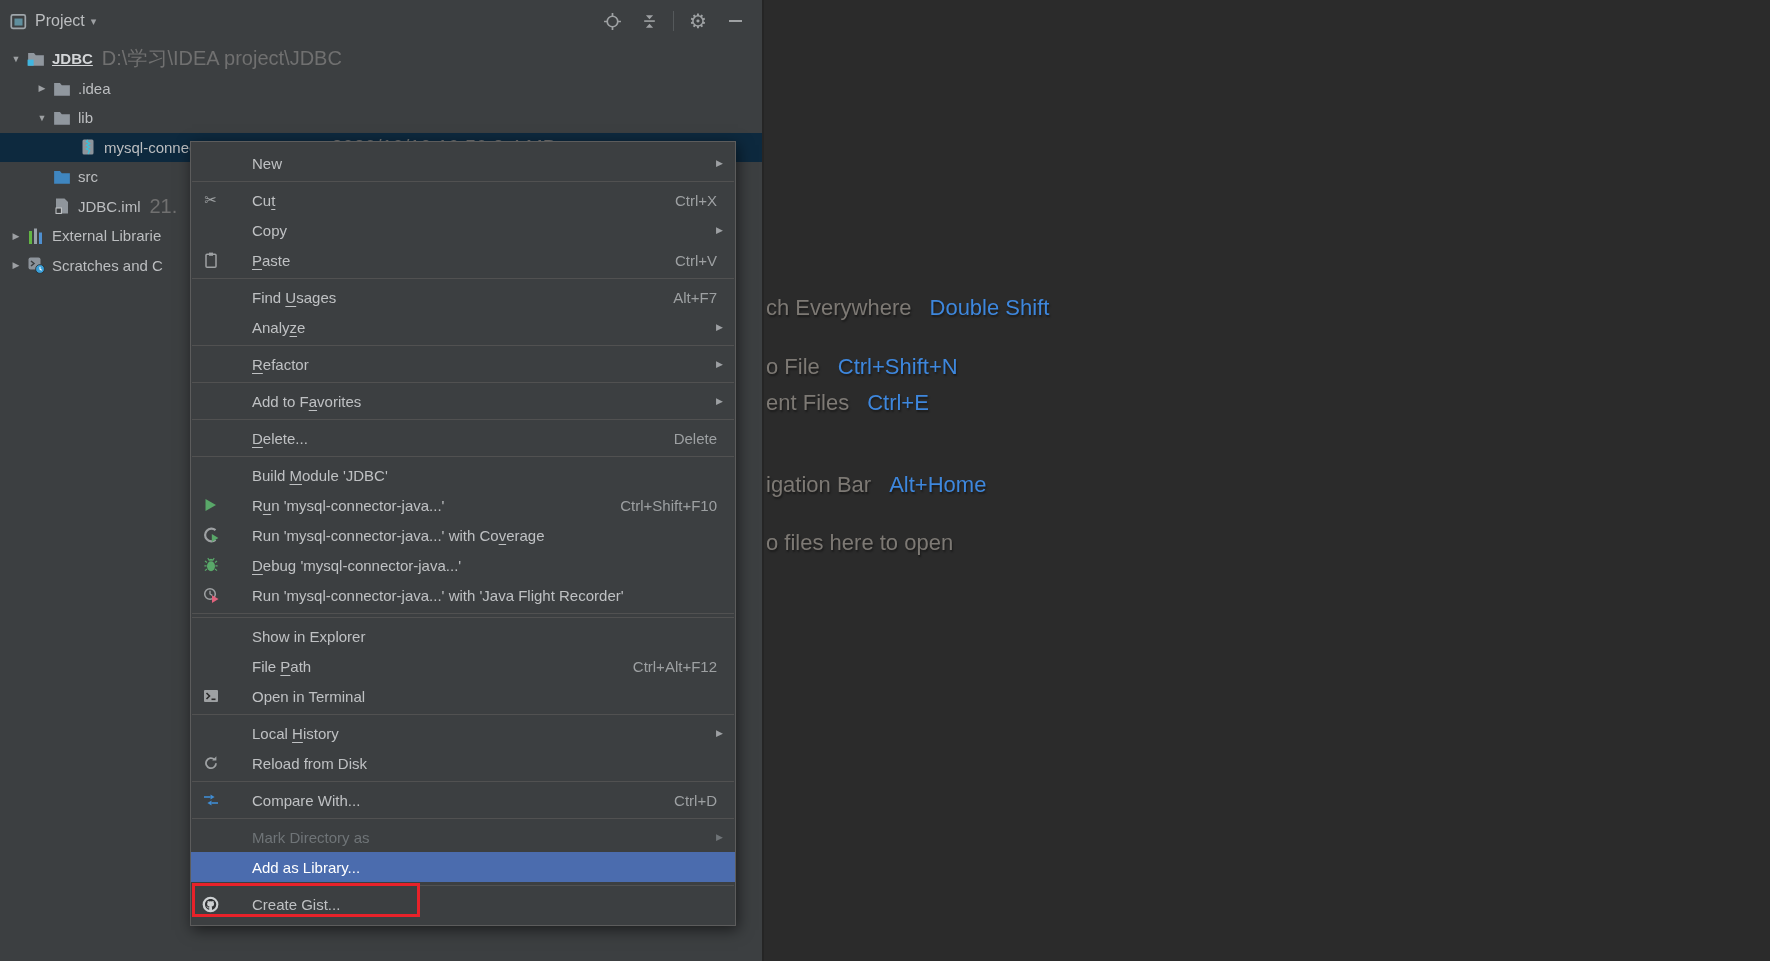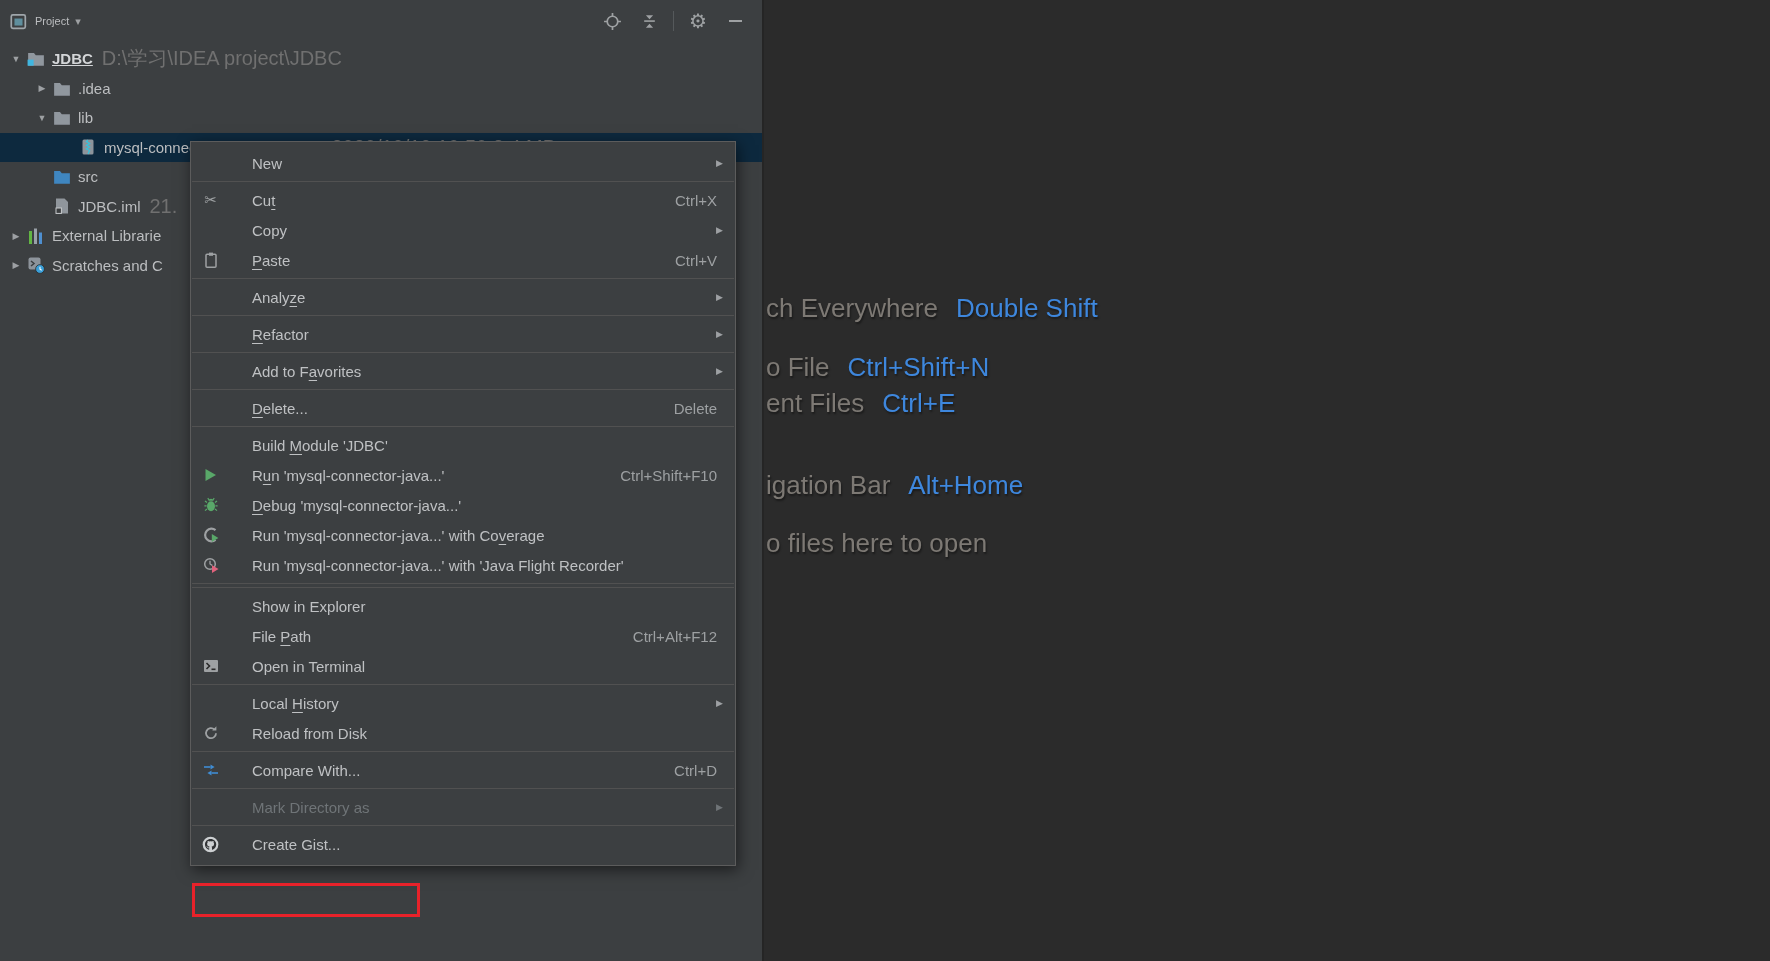--- a/index.html
+++ b/index.html
@@ -1,29 +1,29 @@
 <!DOCTYPE html>
 <html><head>
 <meta charset="utf-8">
 <style>
   * { margin:0; padding:0; box-sizing:border-box; }
   html,body { background:#222; }
   body { font-family:"Liberation Sans", sans-serif; }
   .screen { position:relative; width:1770px; height:961px; background:#2b2b2b; overflow:hidden; }
 
   
-  .hint { position:absolute; left:766px; white-space:nowrap; font-size:26px; line-height:32px;
+  .hint { position:absolute; left:766px; white-space:nowrap; font-size:22px; line-height:32px;
           color:#7d7974; text-shadow:1px 2px 2px rgba(0,0,0,.4); }
   .hint .hk { color:#3e87dd; margin-left:18px; }
 
   
   .panel { position:absolute; left:0; top:0; width:764px; height:961px; background:#3c3f41;
            border-right:2px solid #252525; z-index:5; }
   .phead { height:42px; display:flex; align-items:center; padding:0 14px 0 10px; }
-  .phead .ptitle { font-size:11px; color:#bcbec0; margin:0 6px 0 8px; }
+  .phead .ptitle { font-size:16px; color:#bcbec0; margin:0 6px 0 8px; }
   .phead .chev { font-size:11px; color:#9da0a3; }
   .phead .spacer { flex:1; }
   .hbtn { width:26px; height:26px; display:flex; align-items:center; justify-content:center;
           color:#9ea1a3; margin-left:11px; cursor:default; }
   .vsep { width:1px; height:20px; background:#55595b; margin-left:11px; }
   .gear-glyph { font-size:20px; line-height:20px; }
   .minus-bar { width:13px; height:2px; background:#9ea1a3; }
 
   .ptree { position:absolute; top:44px; left:0; width:100%; }
   .trow { height:29.5px; display:flex; align-items:center; font-size:15px; color:#bcbec0; white-space:nowrap; }
@@ -213,20 +213,25 @@
             <rect x="4" y="0.6" width="4" height="3.2" fill="#9ea1a3"></rect>
           </svg>
       </span>
       <span class="lbl"><span></span><span class="mn">P</span><span>aste</span></span>
       <span class="sc">Ctrl+V</span>
     </div>
     <div class="msep"></div>
 
     <div class="mi">
       <span class="ico"></span>
+      <span class="lbl"><span>Find </span><span class="mn">U</span><span>sages</span></span>
+      <span class="sc">Alt+F7</span>
+    </div>
+    <div class="mi">
+      <span class="ico"></span>
       <span class="lbl"><span>Analy</span><span class="mn">z</span><span>e</span></span>
       <span class="arr">▶</span>
     </div>
     <div class="msep"></div>
 
     <div class="mi">
       <span class="ico"></span>
       <span class="lbl"><span></span><span class="mn">R</span><span>efactor</span></span>
       <span class="arr">▶</span>
     </div>
@@ -251,45 +256,45 @@
       <span class="lbl"><span>Build </span><span class="mn">M</span><span>odule 'JDBC'</span></span>
     </div>
     <div class="mi">
       <span class="ico">
         <svg width="13" height="14" viewBox="0 0 13 14">
             <path d="M1.5 1l10.5 6L1.5 13z" fill="#59a869"></path>
           </svg>
       </span>
       <span class="lbl"><span>R</span><span class="mn">u</span><span>n 'mysql-connector-java...'</span></span>
       <span class="sc">Ctrl+Shift+F10</span>
+    </div>
+    <div class="mi">
+      <span class="ico">
+        <svg width="16" height="16" viewBox="0 0 16 16">
+            <path d="M12.5 3.2A6.3 6.3 0 1 0 12.5 12.8" fill="none" stroke="#9ea1a3" stroke-width="2.2"></path>
+            <path d="M8.8 7l6.6 4-6.6 4z" fill="#59a869"></path>
+          </svg>
+      </span>
+      <span class="lbl"><span>Run 'mysql-connector-java...' with Co</span><span class="mn">v</span><span>erage</span></span>
     </div>
     <div class="mi">
       <span class="ico">
         <svg width="16" height="16" viewBox="0 0 16 16">
             <g stroke="#59a869" stroke-width="1.2" fill="none">
               <path d="M4 5.5L2 4M12 5.5L14 4M3.6 8.8H1.4M12.4 8.8h2.2M4 12l-2 1.6M12 12l2 1.6M6 3L4.8 1.2M10 3l1.2-1.8"></path>
             </g>
             <path d="M5.3 3.8a2.8 2.8 0 0 1 5.4 0z" fill="#59a869"></path>
             <ellipse cx="8" cy="9.2" rx="4" ry="5" fill="#59a869"></ellipse>
           </svg>
       </span>
       <span class="lbl"><span></span><span class="mn">D</span><span>ebug 'mysql-connector-java...'</span></span>
     </div>
     <div class="mi">
       <span class="ico">
         <svg width="16" height="16" viewBox="0 0 16 16">
-            <path d="M12.5 3.2A6.3 6.3 0 1 0 12.5 12.8" fill="none" stroke="#9ea1a3" stroke-width="2.2"></path>
-            <path d="M8.8 7l6.6 4-6.6 4z" fill="#59a869"></path>
-          </svg>
-      </span>
-      <span class="lbl"><span>Run 'mysql-connector-java...' with Co</span><span class="mn">v</span><span>erage</span></span>
-    </div>
-    <div class="mi">
-      <span class="ico">
-        <svg width="16" height="16" viewBox="0 0 16 16">
             <circle cx="7" cy="7" r="5.3" fill="none" stroke="#9ea1a3" stroke-width="1.5"></circle>
             <path d="M7 3.8V7l2.3 1.4" fill="none" stroke="#9ea1a3" stroke-width="1.3"></path>
             <path d="M9 8.2l6.5 3.9L9 16z" fill="#e0627c"></path>
           </svg>
       </span>
       <span class="lbl"><span>Run 'mysql-connector-java...' with 'Java Flight Recorder'</span><span class="mn"></span><span></span></span>
     </div>
     <div class="msep"></div>
 
     <div class="msep"></div>
@@ -343,20 +348,24 @@
       <span class="lbl"><span>Compare With...</span><span class="mn"></span><span></span></span>
       <span class="sc">Ctrl+D</span>
     </div>
     <div class="msep"></div>
 
     <div class="mi disabled">
       <span class="ico"></span>
       <span class="lbl"><span>Mark Directory as</span><span class="mn"></span><span></span></span>
       <span class="arr">▶</span>
     </div>
+    <div class="mi selected">
+      <span class="ico"></span>
+      <span class="lbl"><span>Add as Library...</span><span class="mn"></span><span></span></span>
+    </div>
     <div class="msep"></div>
 
     <div class="mi">
       <span class="ico">
         <svg width="17" height="17" viewBox="0 0 16 16">
             <circle cx="8" cy="8" r="7.4" fill="#cdd0d2"></circle>
             <path d="M8 2.8c-2.9 0-5.2 2.3-5.2 5.2 0 2.3 1.5 4.2 3.6 4.9.3 0 .4-.1.4-.3v-1.1c-1.5.3-1.8-.7-1.8-.7-.2-.6-.6-.8-.6-.8-.5-.3 0-.3 0-.3.5 0 .8.6.8.6.5.9 1.3.6 1.6.5 0-.4.2-.6.4-.8-1.2-.1-2.4-.6-2.4-2.6 0-.6.2-1 .5-1.4 0-.2-.2-.7.1-1.4 0 0 .4-.1 1.4.5.4-.1.9-.2 1.3-.2s.9.1 1.3.2c1-.6 1.4-.5 1.4-.5.3.7.1 1.2.1 1.4.3.4.5.8.5 1.4 0 2-1.2 2.5-2.4 2.6.2.2.4.5.4 1v1.6c0 .2.1.3.4.3 2.1-.7 3.6-2.6 3.6-4.9 0-2.9-2.3-5.2-5.2-5.2z" fill="#2f3133"></path>
           </svg>
       </span>
       <span class="lbl"><span>Create Gist...</span><span class="mn"></span><span></span></span>

